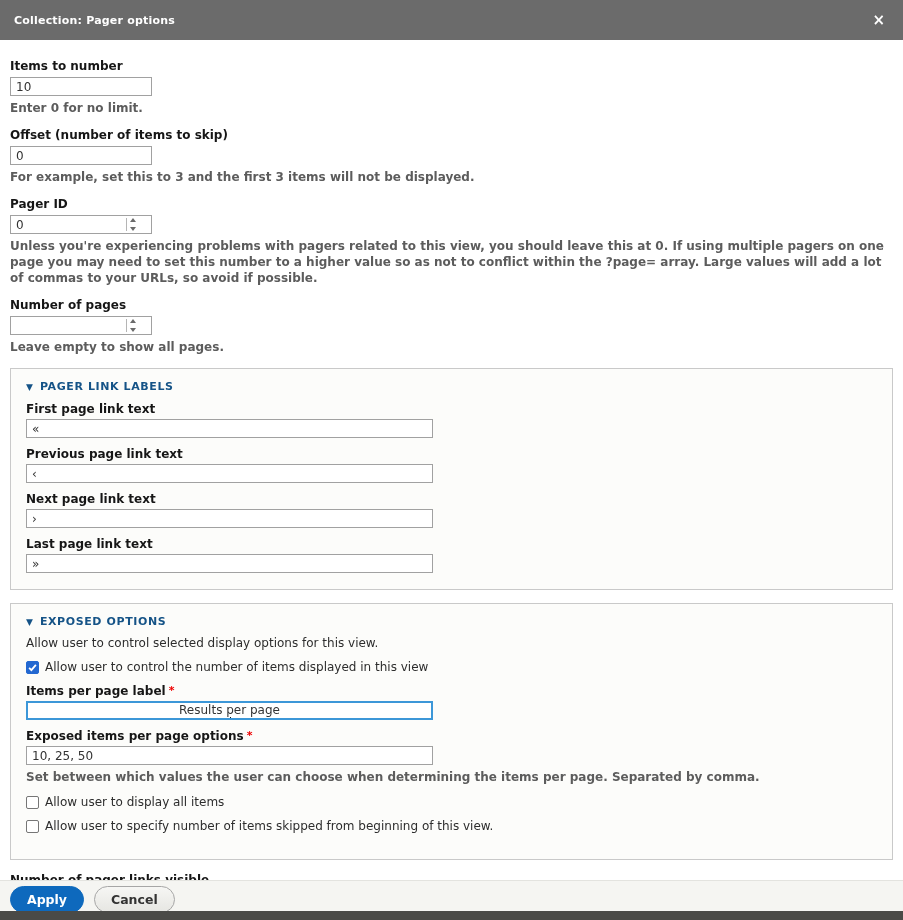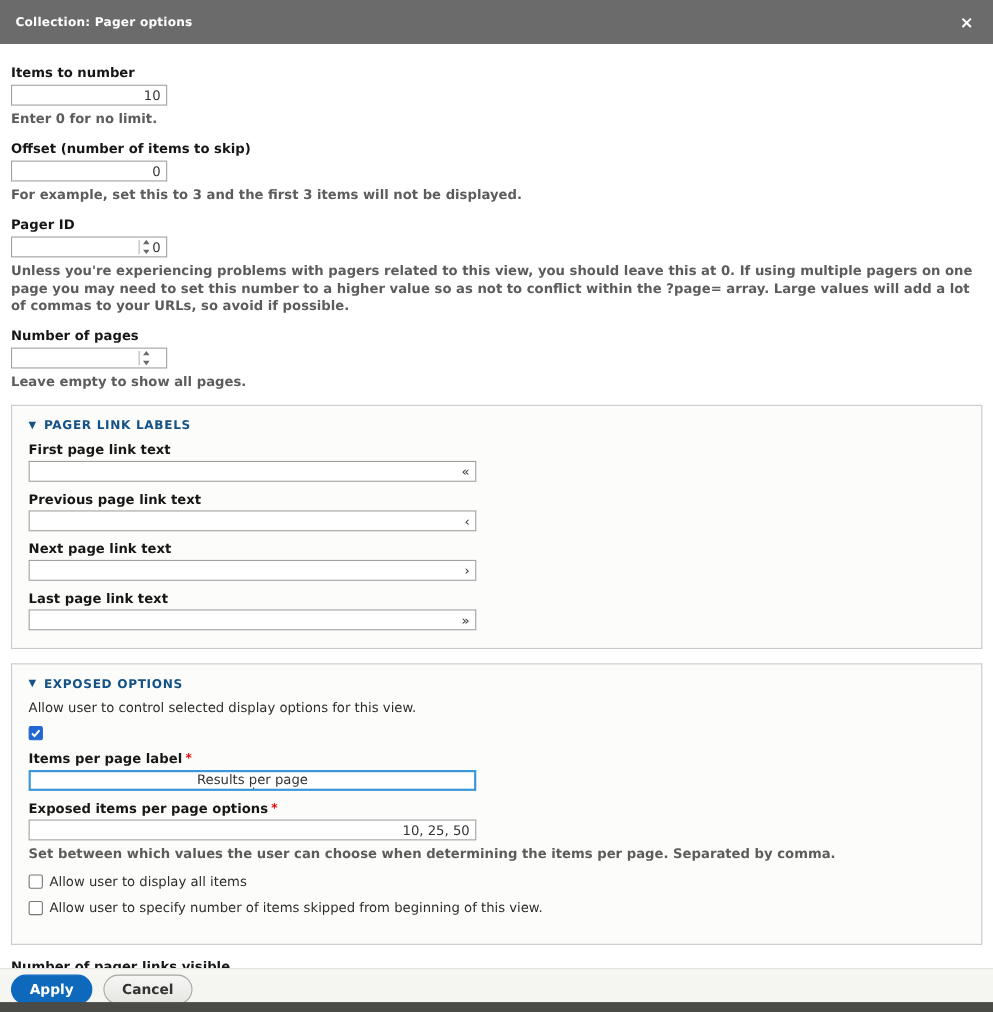--- a/index.html
+++ b/index.html
@@ -20,21 +20,21 @@
     background:none; border:none; color:#fff; font-weight:bold; font-size:15px;
     cursor:pointer; padding:2px 4px; line-height:1; font-family:inherit;
   }
   
   .content { padding: 19px 10px 0; }
   .form-item { margin-bottom: 12px; }
   label { display:block; font-weight:bold; color:#161616; margin-bottom:4px; }
   .description { margin-top:4px; color:#5c5c5c; line-height:16px;font-weight:bold; }
   input.text {
     height:19px; border:1px solid #a1a1a1; background:#fff; color:#333;
-    padding:1px 5px; font-family:inherit; font-size:12px; display:block;text-align:right;
+    padding:1px 5px; font-family:inherit; font-size:12px; display:block;
   }
   .narrow { width:142px; }
   .wide { width:407px; }
   .spin-wrap { position:relative; width:142px; }
   .spinner {
     position:absolute; right:16px; top:3px; height:13px;
     display:flex; flex-direction:column; justify-content:space-between; align-items:center;
     border-left:1px solid #b5b5b5; padding-left:3px;
   }
   .spinner .up   { width:0; height:0; border-left:3px solid transparent; border-right:3px solid transparent; border-bottom:4px solid #6a6a6a; }
@@ -166,20 +166,21 @@
     </div>
 
     <div class="intro">Allow user to control selected display options for this view.</div>
 
     <div class="checkbox-row">
       <span class="checkbox checked">
         <svg width="9" height="9" viewBox="0 0 12 12">
             <path d="M1.5 6.5 L4.5 9.5 L10.5 2.5" stroke="#fff" stroke-width="2.4" fill="none"></path>
           </svg>
       </span>
+      <span>Allow user to control the number of items displayed in this view</span>
     </div>
 
     <div class="fs-item">
       <label>
         <span>Items per page label</span><span class="required">*</span>
       </label>
       <div class="textbox wide">
         <span>Results per page</span>
         <span class="caret"></span>
       </div>

